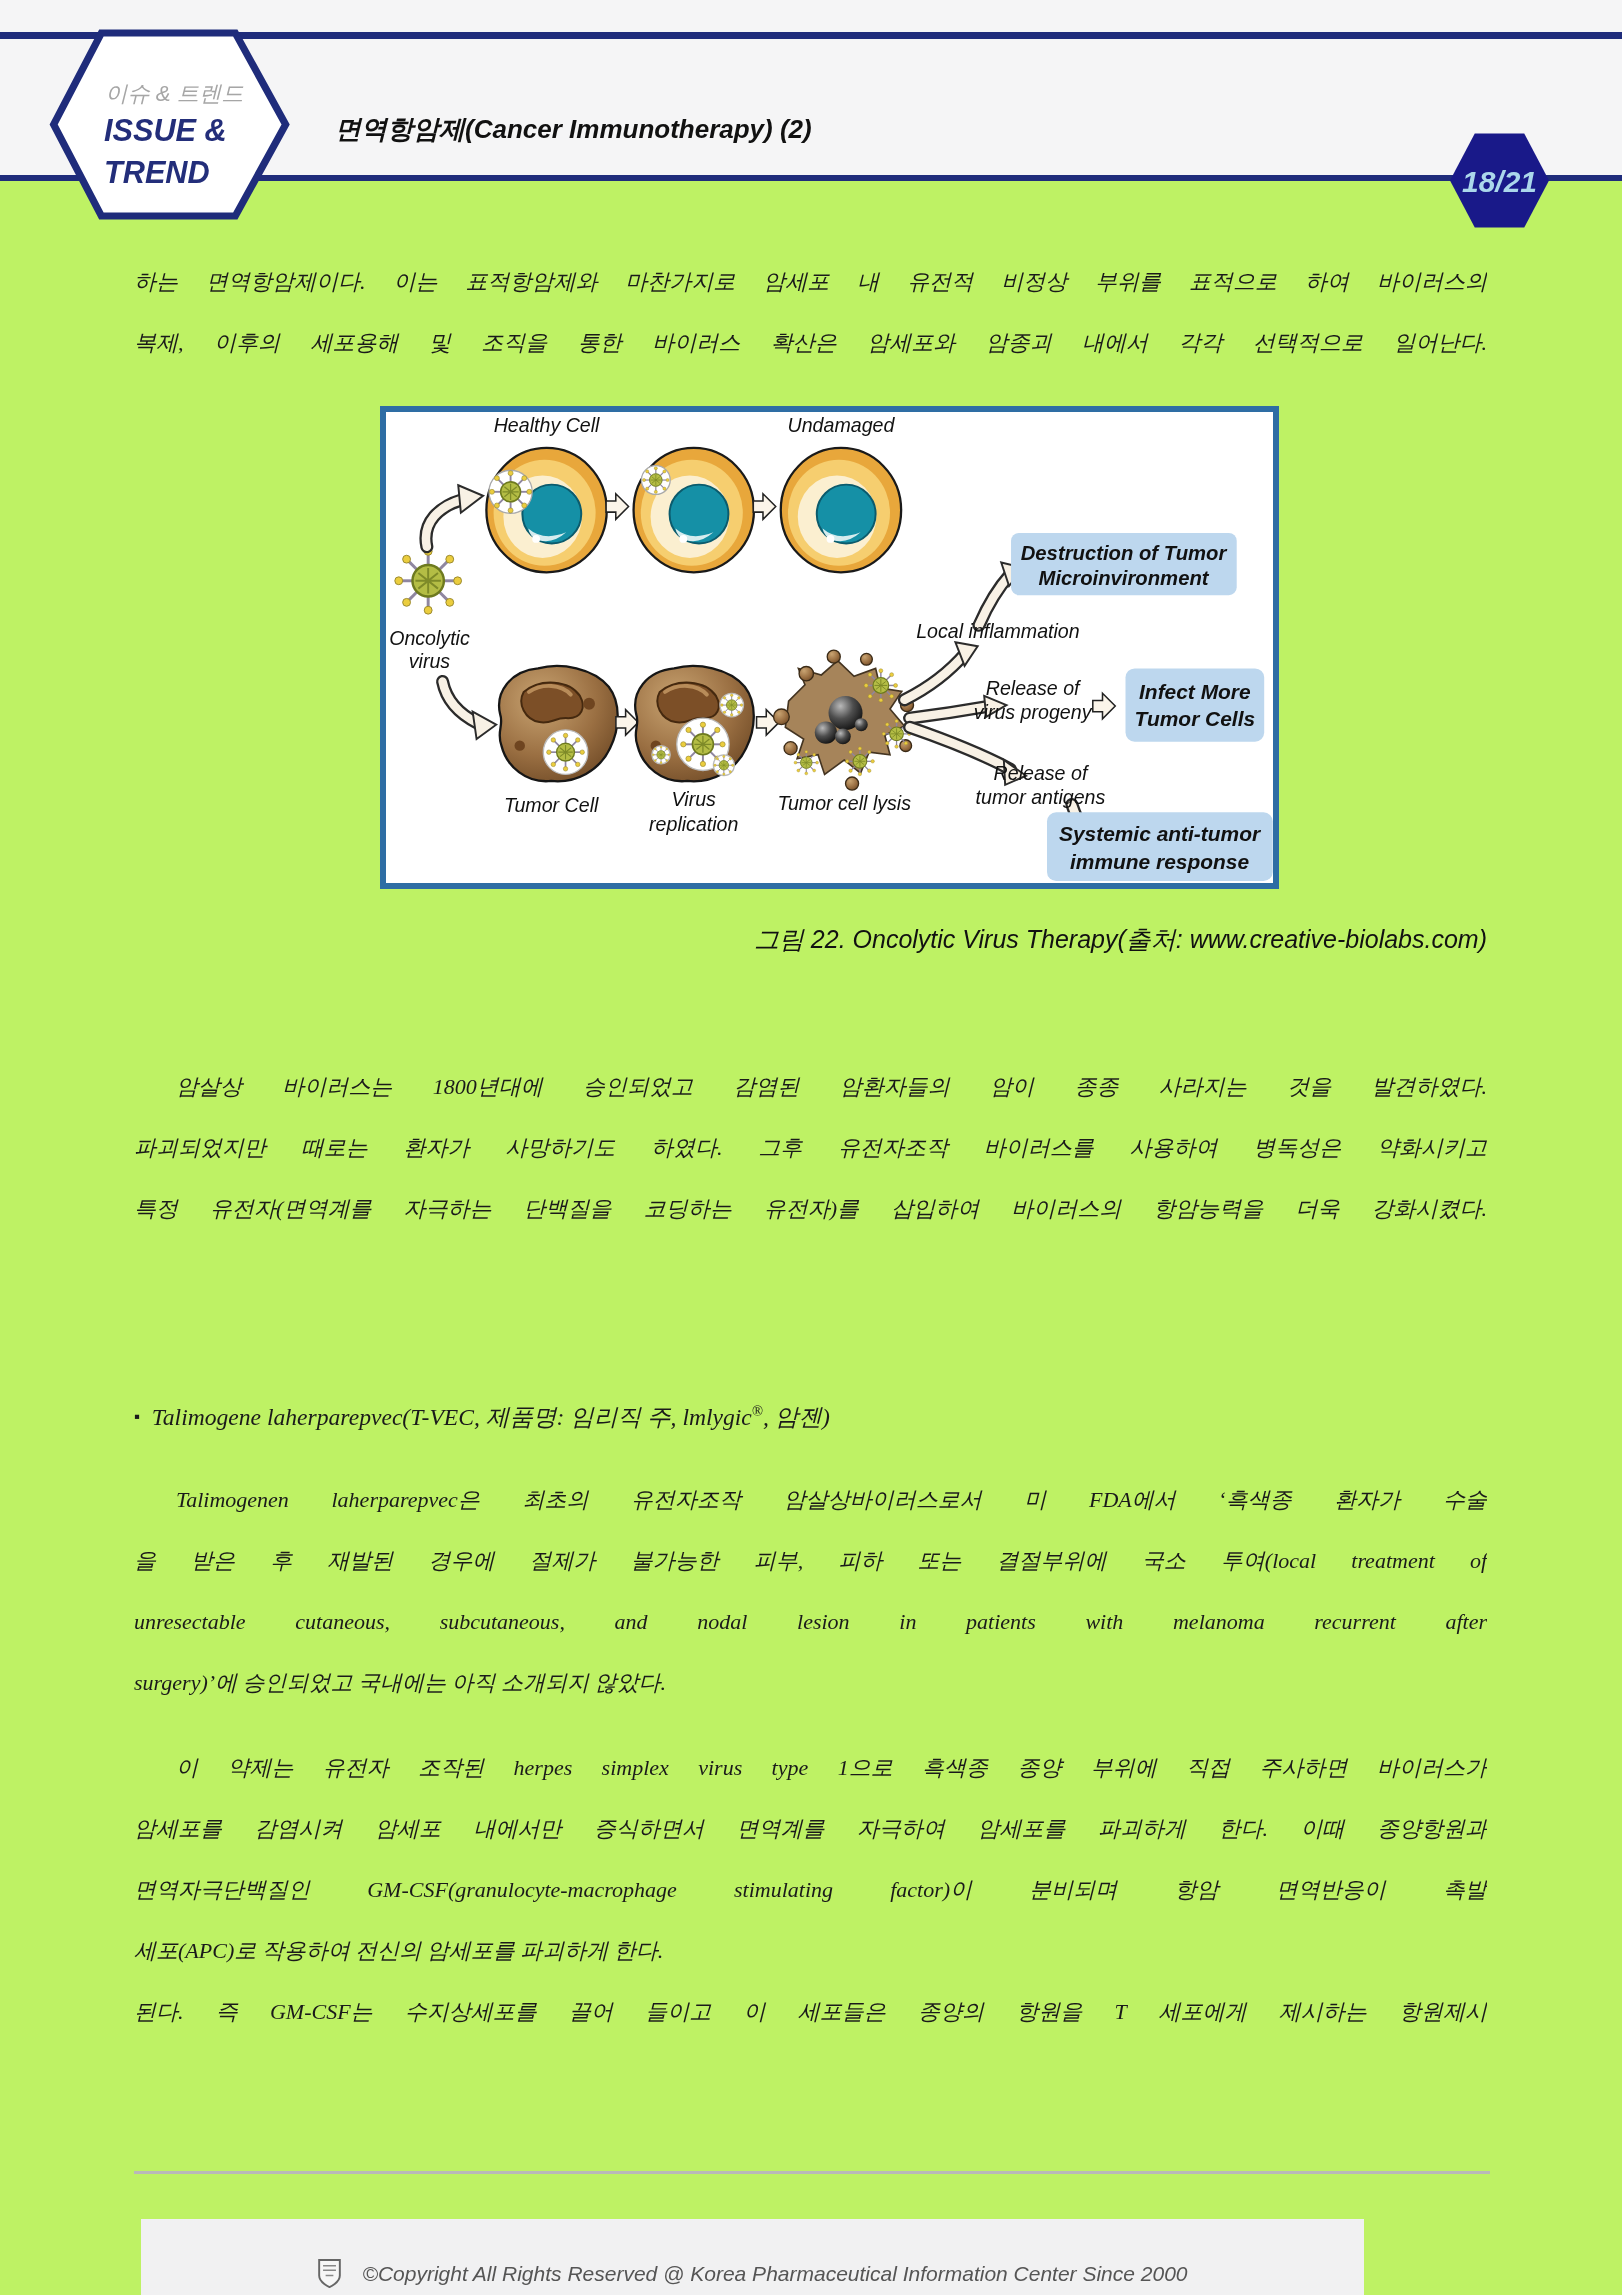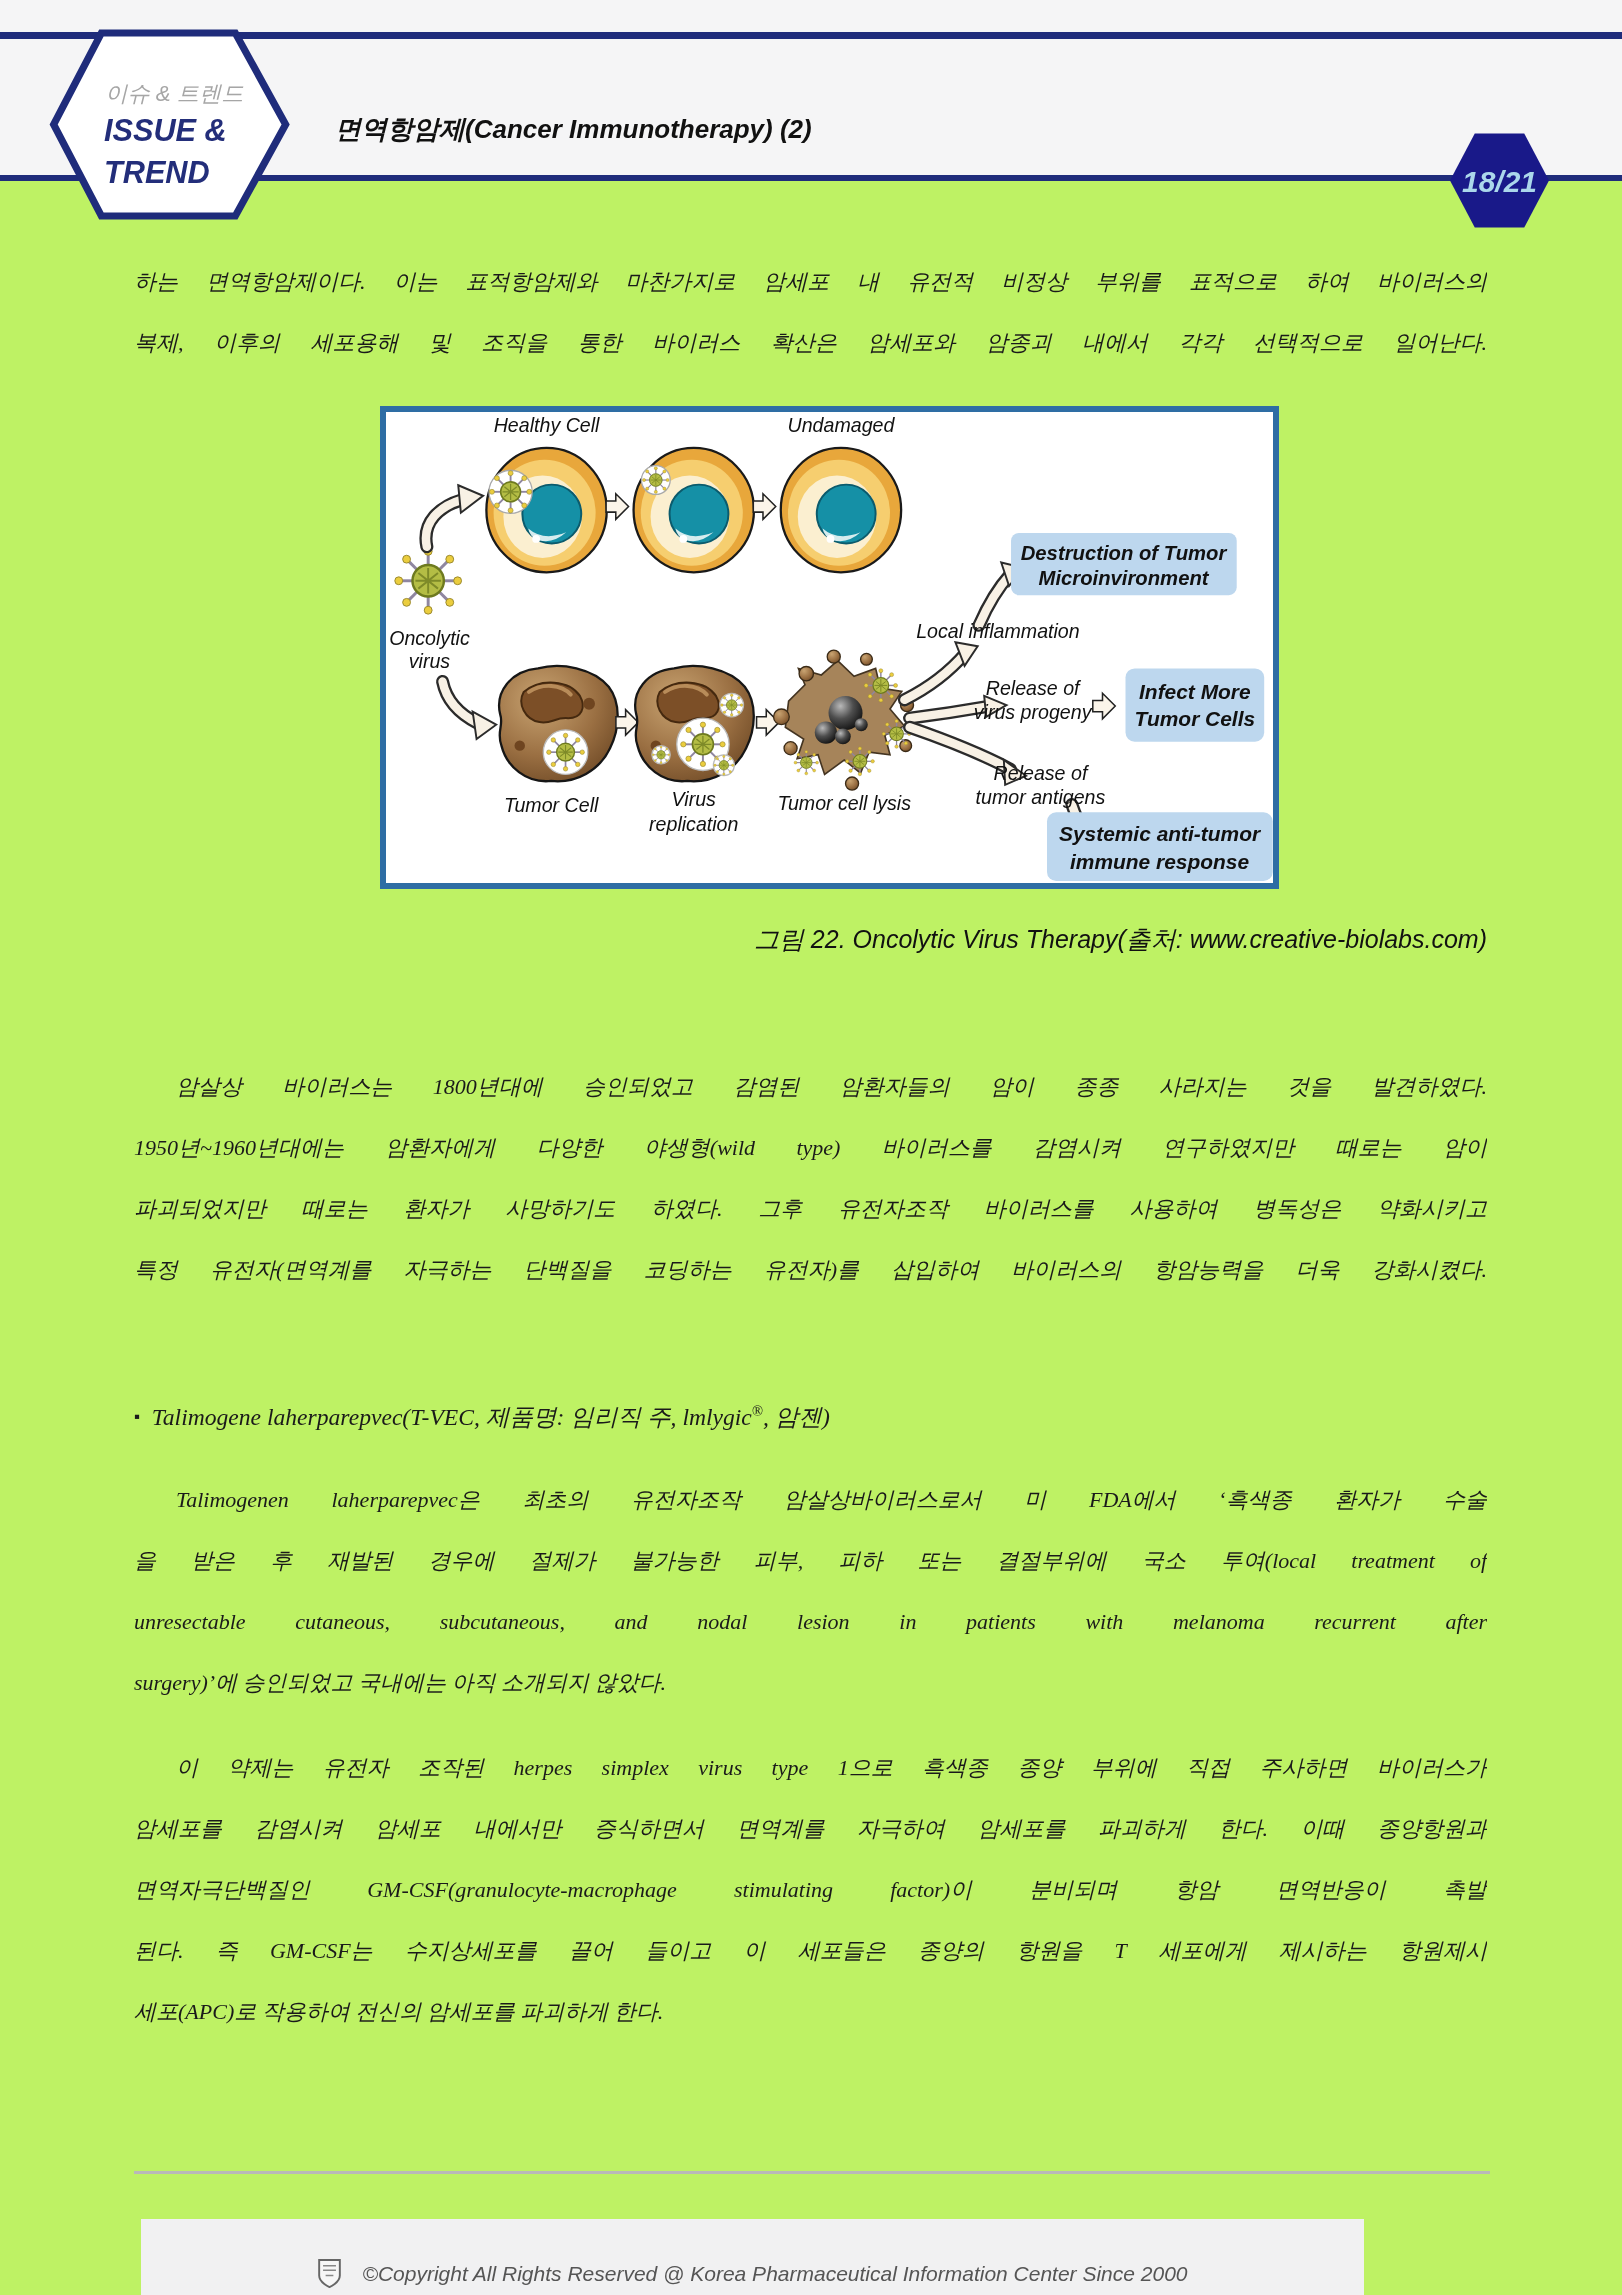--- a/index.html
+++ b/index.html
@@ -240,42 +240,41 @@
         <text x="1182" y="656" text-anchor="middle" font-size="32" font-weight="bold" fill="#111">Systemic anti-tumor</text>
         <text x="1182" y="698" text-anchor="middle" font-size="32" font-weight="bold" fill="#111">immune response</text>
       </g>
     </svg>
   </div>
 
   <div class="fig-caption">그림 22. Oncolytic Virus Therapy(출처: www.creative-biolabs.com)</div>
 
   <div class="para" style="top:1056px;">
     <div class="pline ind">암살상 바이러스는 1800년대에 승인되었고 감염된 암환자들의 암이 종종 사라지는 것을 발견하였다.</div>
-    <div class="pline">1950년~1960년대에는 암환자에게 다양한 야생형(wild type) 바이러스를 감염시켜 연구하였지만 때로는 암이</div>
     <div class="pline">파괴되었지만 때로는 환자가 사망하기도 하였다. 그후 유전자조작 바이러스를 사용하여 병독성은 약화시키고</div>
     <div class="pline">특정 유전자(면역계를 자극하는 단백질을 코딩하는 유전자)를 삽입하여 바이러스의 항암능력을 더욱 강화시켰다.</div>
   </div>
 
   <div class="bullet-line">
     <span class="marker">▪</span><span>Talimogene laherparepvec(T-VEC, 제품명: 임리직 주, lmlygic</span><sup>®</sup><span>, 암젠)</span>
   </div>
 
   <div class="para" style="top:1469px;">
     <div class="pline ind">Talimogenen laherparepvec은 최초의 유전자조작 암살상바이러스로서 미 FDA에서 ‘흑색종 환자가 수술</div>
     <div class="pline">을 받은 후 재발된 경우에 절제가 불가능한 피부, 피하 또는 결절부위에 국소 투여(local treatment of</div>
     <div class="pline">unresectable cutaneous, subcutaneous, and nodal lesion in patients with melanoma recurrent after</div>
     <div class="pline end">surgery)’에 승인되었고 국내에는 아직 소개되지 않았다.</div>
   </div>
 
   <div class="para" style="top:1737px;">
     <div class="pline ind">이 약제는 유전자 조작된 herpes simplex virus type 1으로 흑색종 종양 부위에 직접 주사하면 바이러스가</div>
     <div class="pline">암세포를 감염시켜 암세포 내에서만 증식하면서 면역계를 자극하여 암세포를 파괴하게 한다. 이때 종양항원과</div>
     <div class="pline">면역자극단백질인 GM-CSF(granulocyte-macrophage stimulating factor)이 분비되며 항암 면역반응이 촉발</div>
+    <div class="pline end">세포(APC)로 작용하여 전신의 암세포를 파괴하게 한다.</div>
     <div class="pline">된다. 즉 GM-CSF는 수지상세포를 끌어 들이고 이 세포들은 종양의 항원을 T 세포에게 제시하는 항원제시</div>
-    <div class="pline end">세포(APC)로 작용하여 전신의 암세포를 파괴하게 한다.</div>
   </div>
 
   <div class="foot-rule"></div>
   <div class="foot-box">
     <svg width="25" height="31" viewBox="0 0 38 48">
       <path d="M3,3 H35 V27 C35,38 19,45 19,45 C19,45 3,38 3,27 Z" fill="#f7f7f7" stroke="#666" stroke-width="3"></path>
       <path d="M9,12 H29 M9,19 H29 M13,27 H25" stroke="#888" stroke-width="2.5" fill="none"></path>
     </svg>
     <span class="foot-text">©Copyright All Rights Reserved @ Korea Pharmaceutical Information Center Since 2000</span>
   </div>

